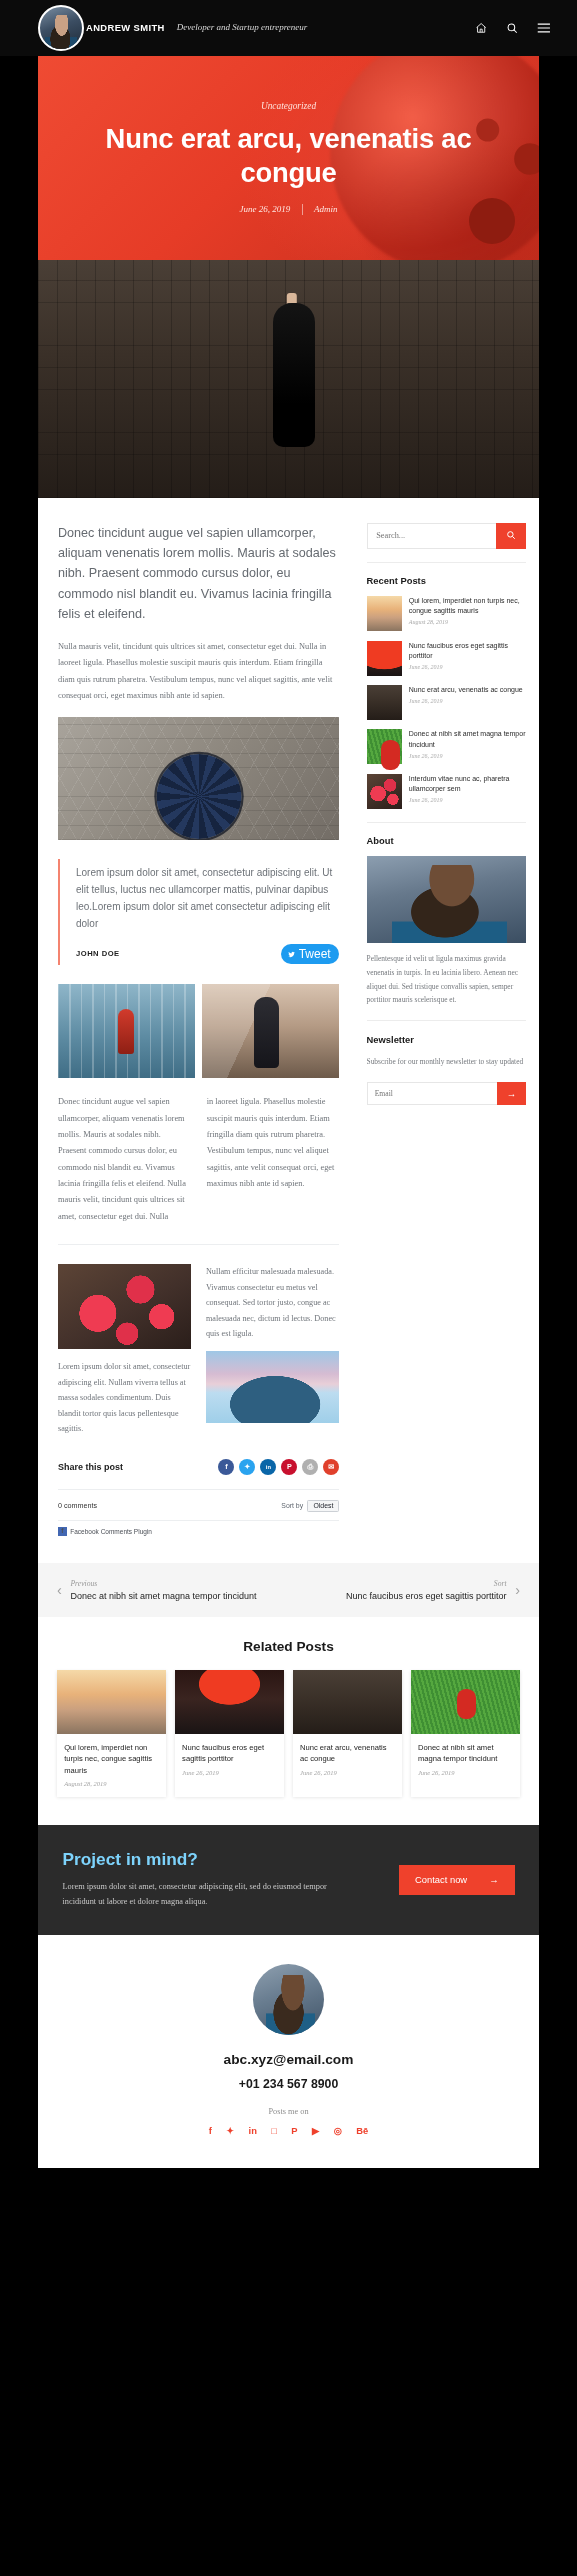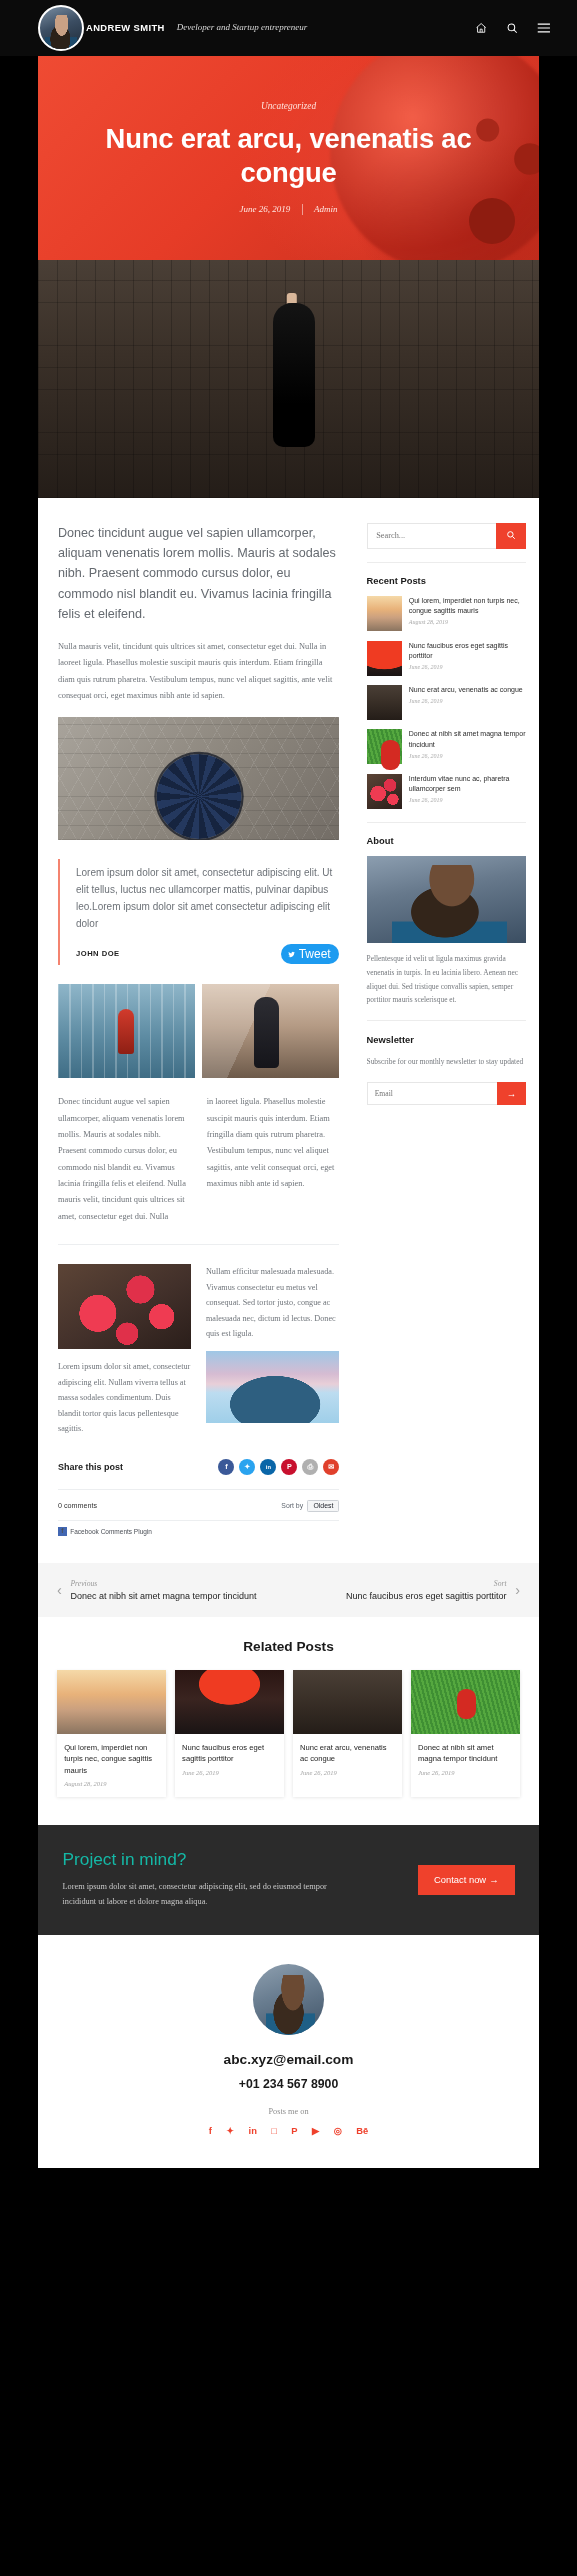--- a/index.html
+++ b/index.html
@@ -260,25 +260,25 @@
   .th-metro { background: radial-gradient(ellipse 43px 29px at 50% 22%, #ef3b22 0 70%, transparent 72%), linear-gradient(180deg,#2a1512 0%,#3a2420 45%,#1a1414 100%); }
   .th-girl  { background: linear-gradient(180deg,#4a3f36 0%,#3a3028 45%,#241d18 100%); }
   .th-grass { background: repeating-linear-gradient(75deg, #3f8f33 0 2.2px, #55a83f 2.2px 4.3px); position: relative; }
   .th-grass::after { content:""; position:absolute; left:42%; top:30%; width:19px;height:30px;border-radius:8.7px;background:#d42a22; }
 
   
   .cta {
     margin: 0 38px; background: #2b2b2b; padding: 24.5px 24.5px;
     display: flex; align-items: center; justify-content: space-between; gap: 19px;
   }
-  .cta h3 { color: #14b8a6; font-size: 17.3px; font-weight: 400; margin-bottom: 10px; }
+  .cta h3 { color: #7dd3fc; font-size: 17.3px; font-weight: 700; margin-bottom: 10px; }
   .cta p { color: #c9c9c9; font-family: "Liberation Serif", serif; font-size: 8.3px; line-height: 1.8; max-width: 274px; }
   .cta-btn {
     background: #ef412c; color: #fff; border: none; cursor: pointer;
-    padding: 9.4px 16px; font-size: 9.4px; display: inline-flex; align-items: center; gap: 3px;
+    padding: 9.4px 16px; font-size: 9.4px; display: inline-flex; align-items: center; gap: 22px;
     white-space: nowrap;
   }
 
   
   .footer { margin: 0 38px; background: #fff; padding: 29px 0 33px 0; text-align: center; }
   .f-ava {
     width: 71px; height: 71px; border-radius: 50%; margin: 0 auto 17.3px auto; overflow: hidden;
     background: linear-gradient(160deg,#8fa0b0 0%,#6b7f92 40%,#3f5266 100%); position: relative;
   }
   .f-ava::after {

